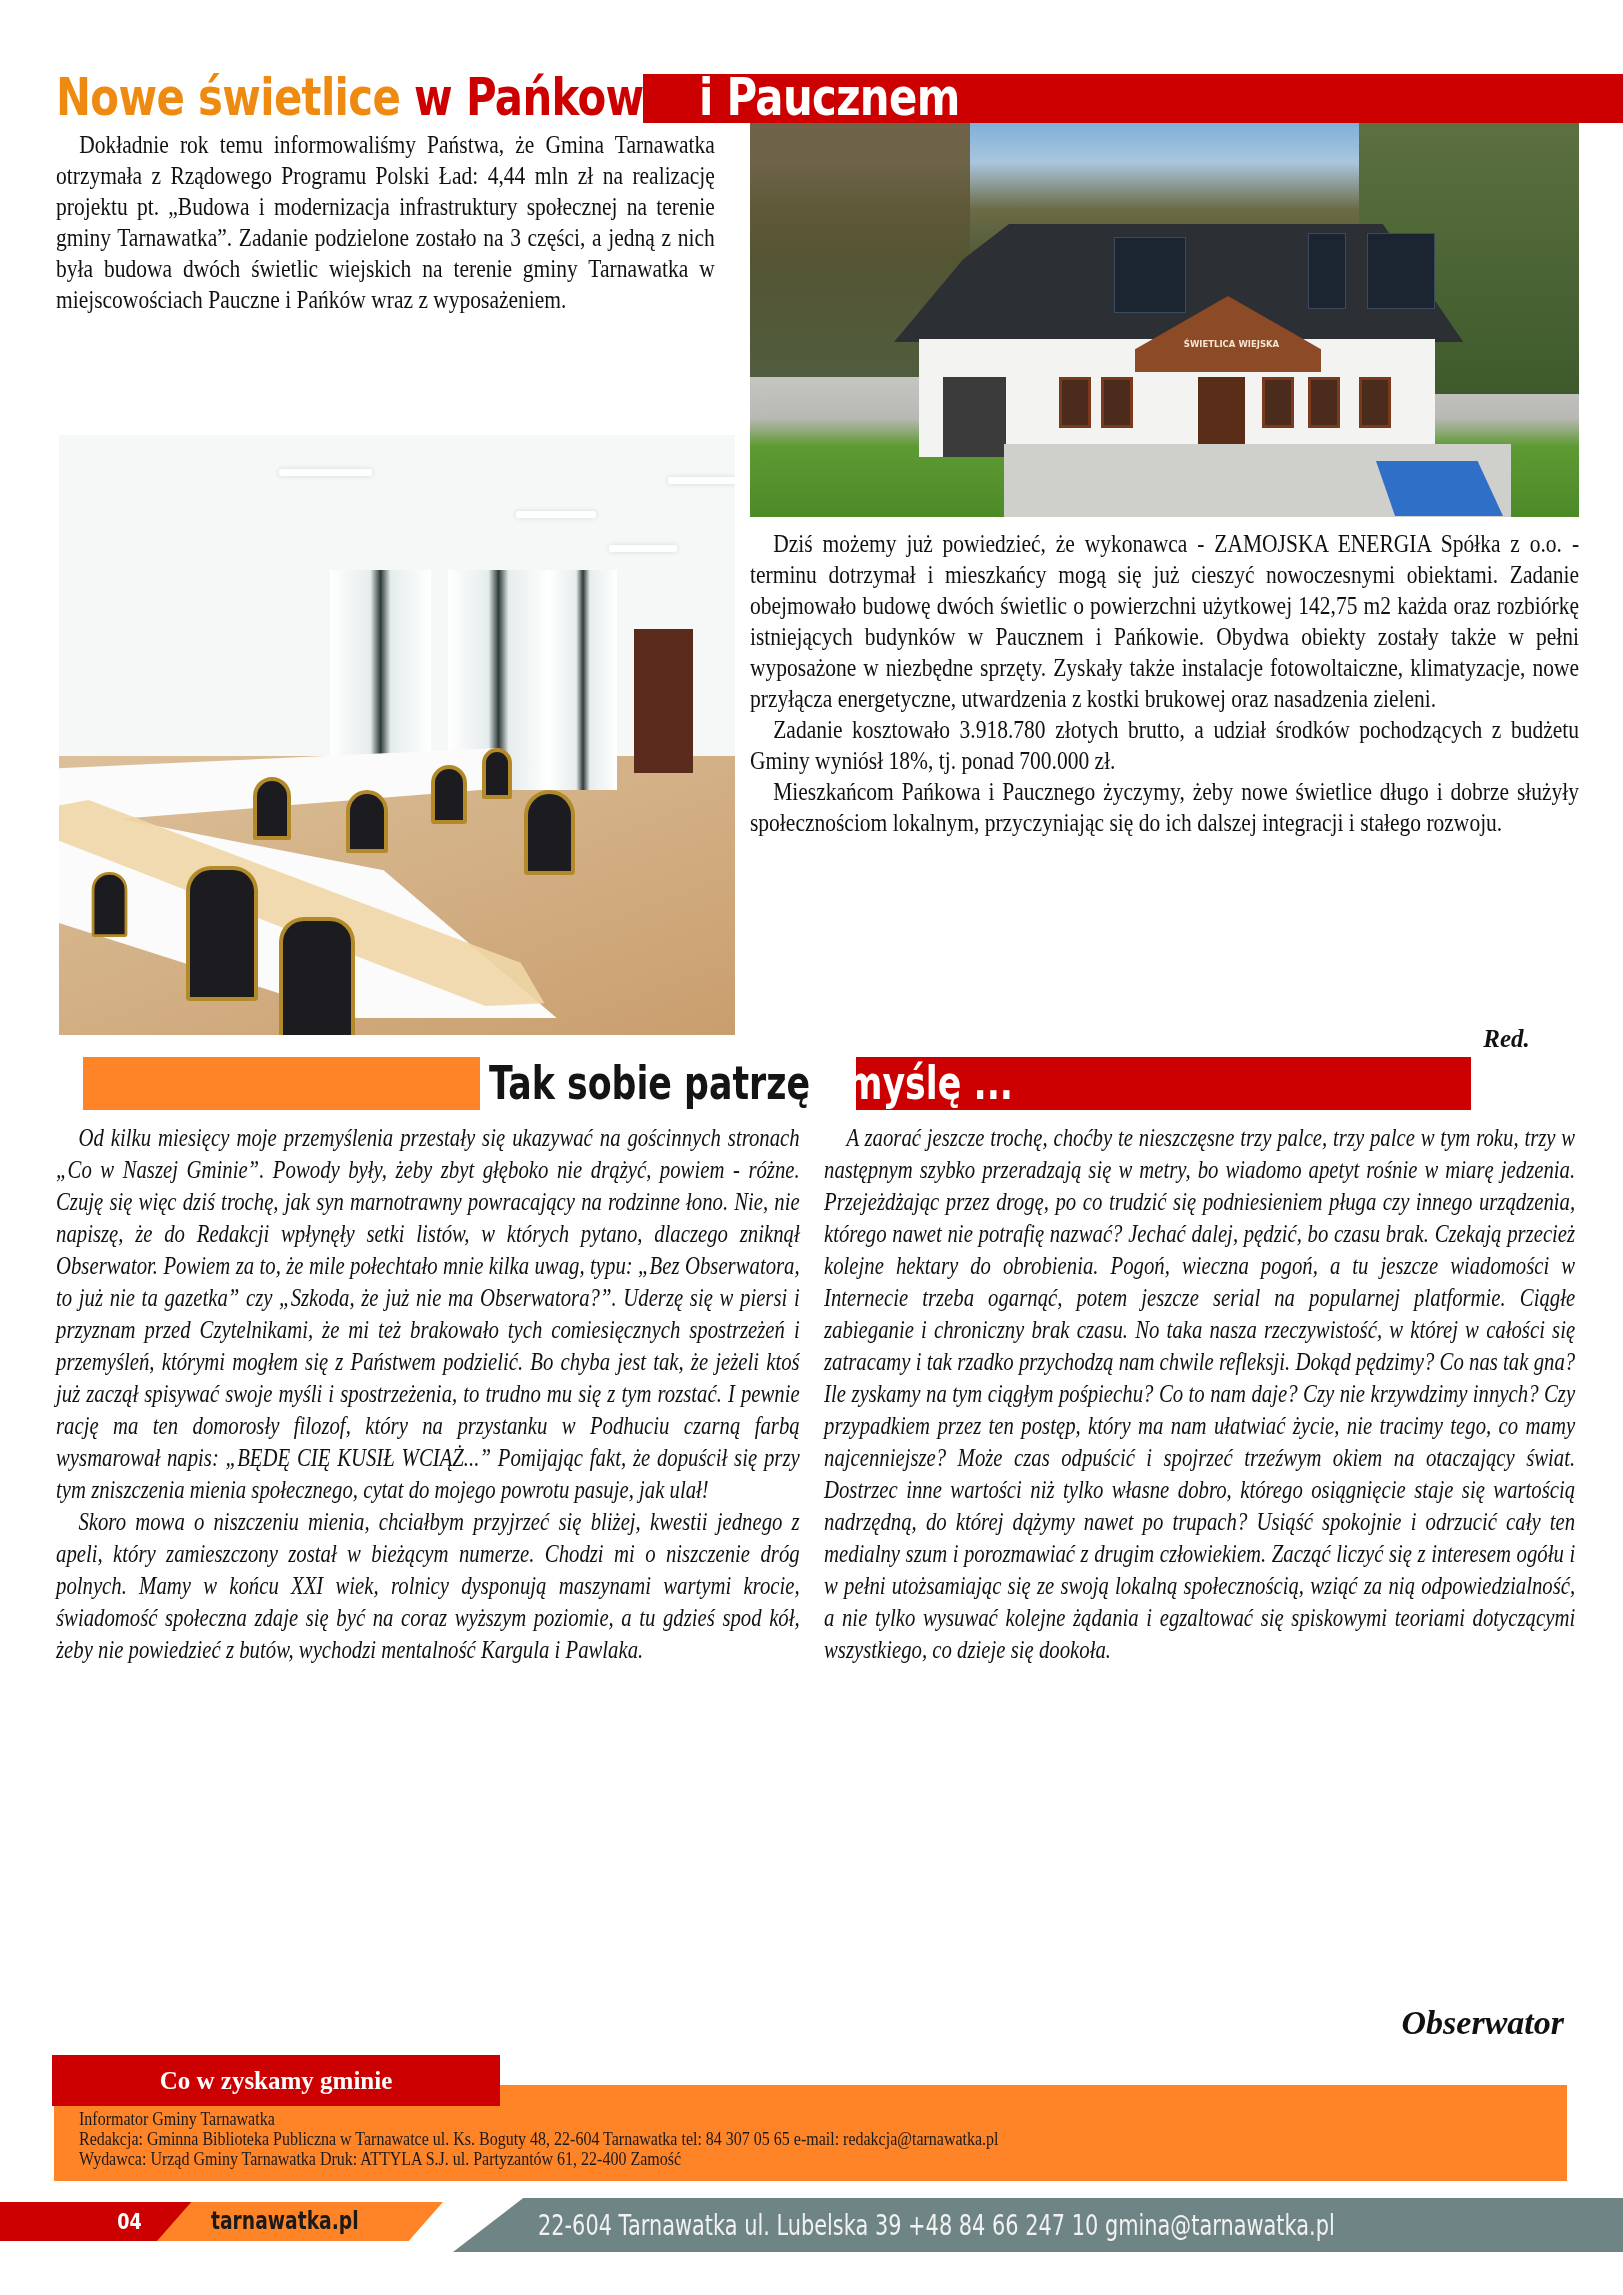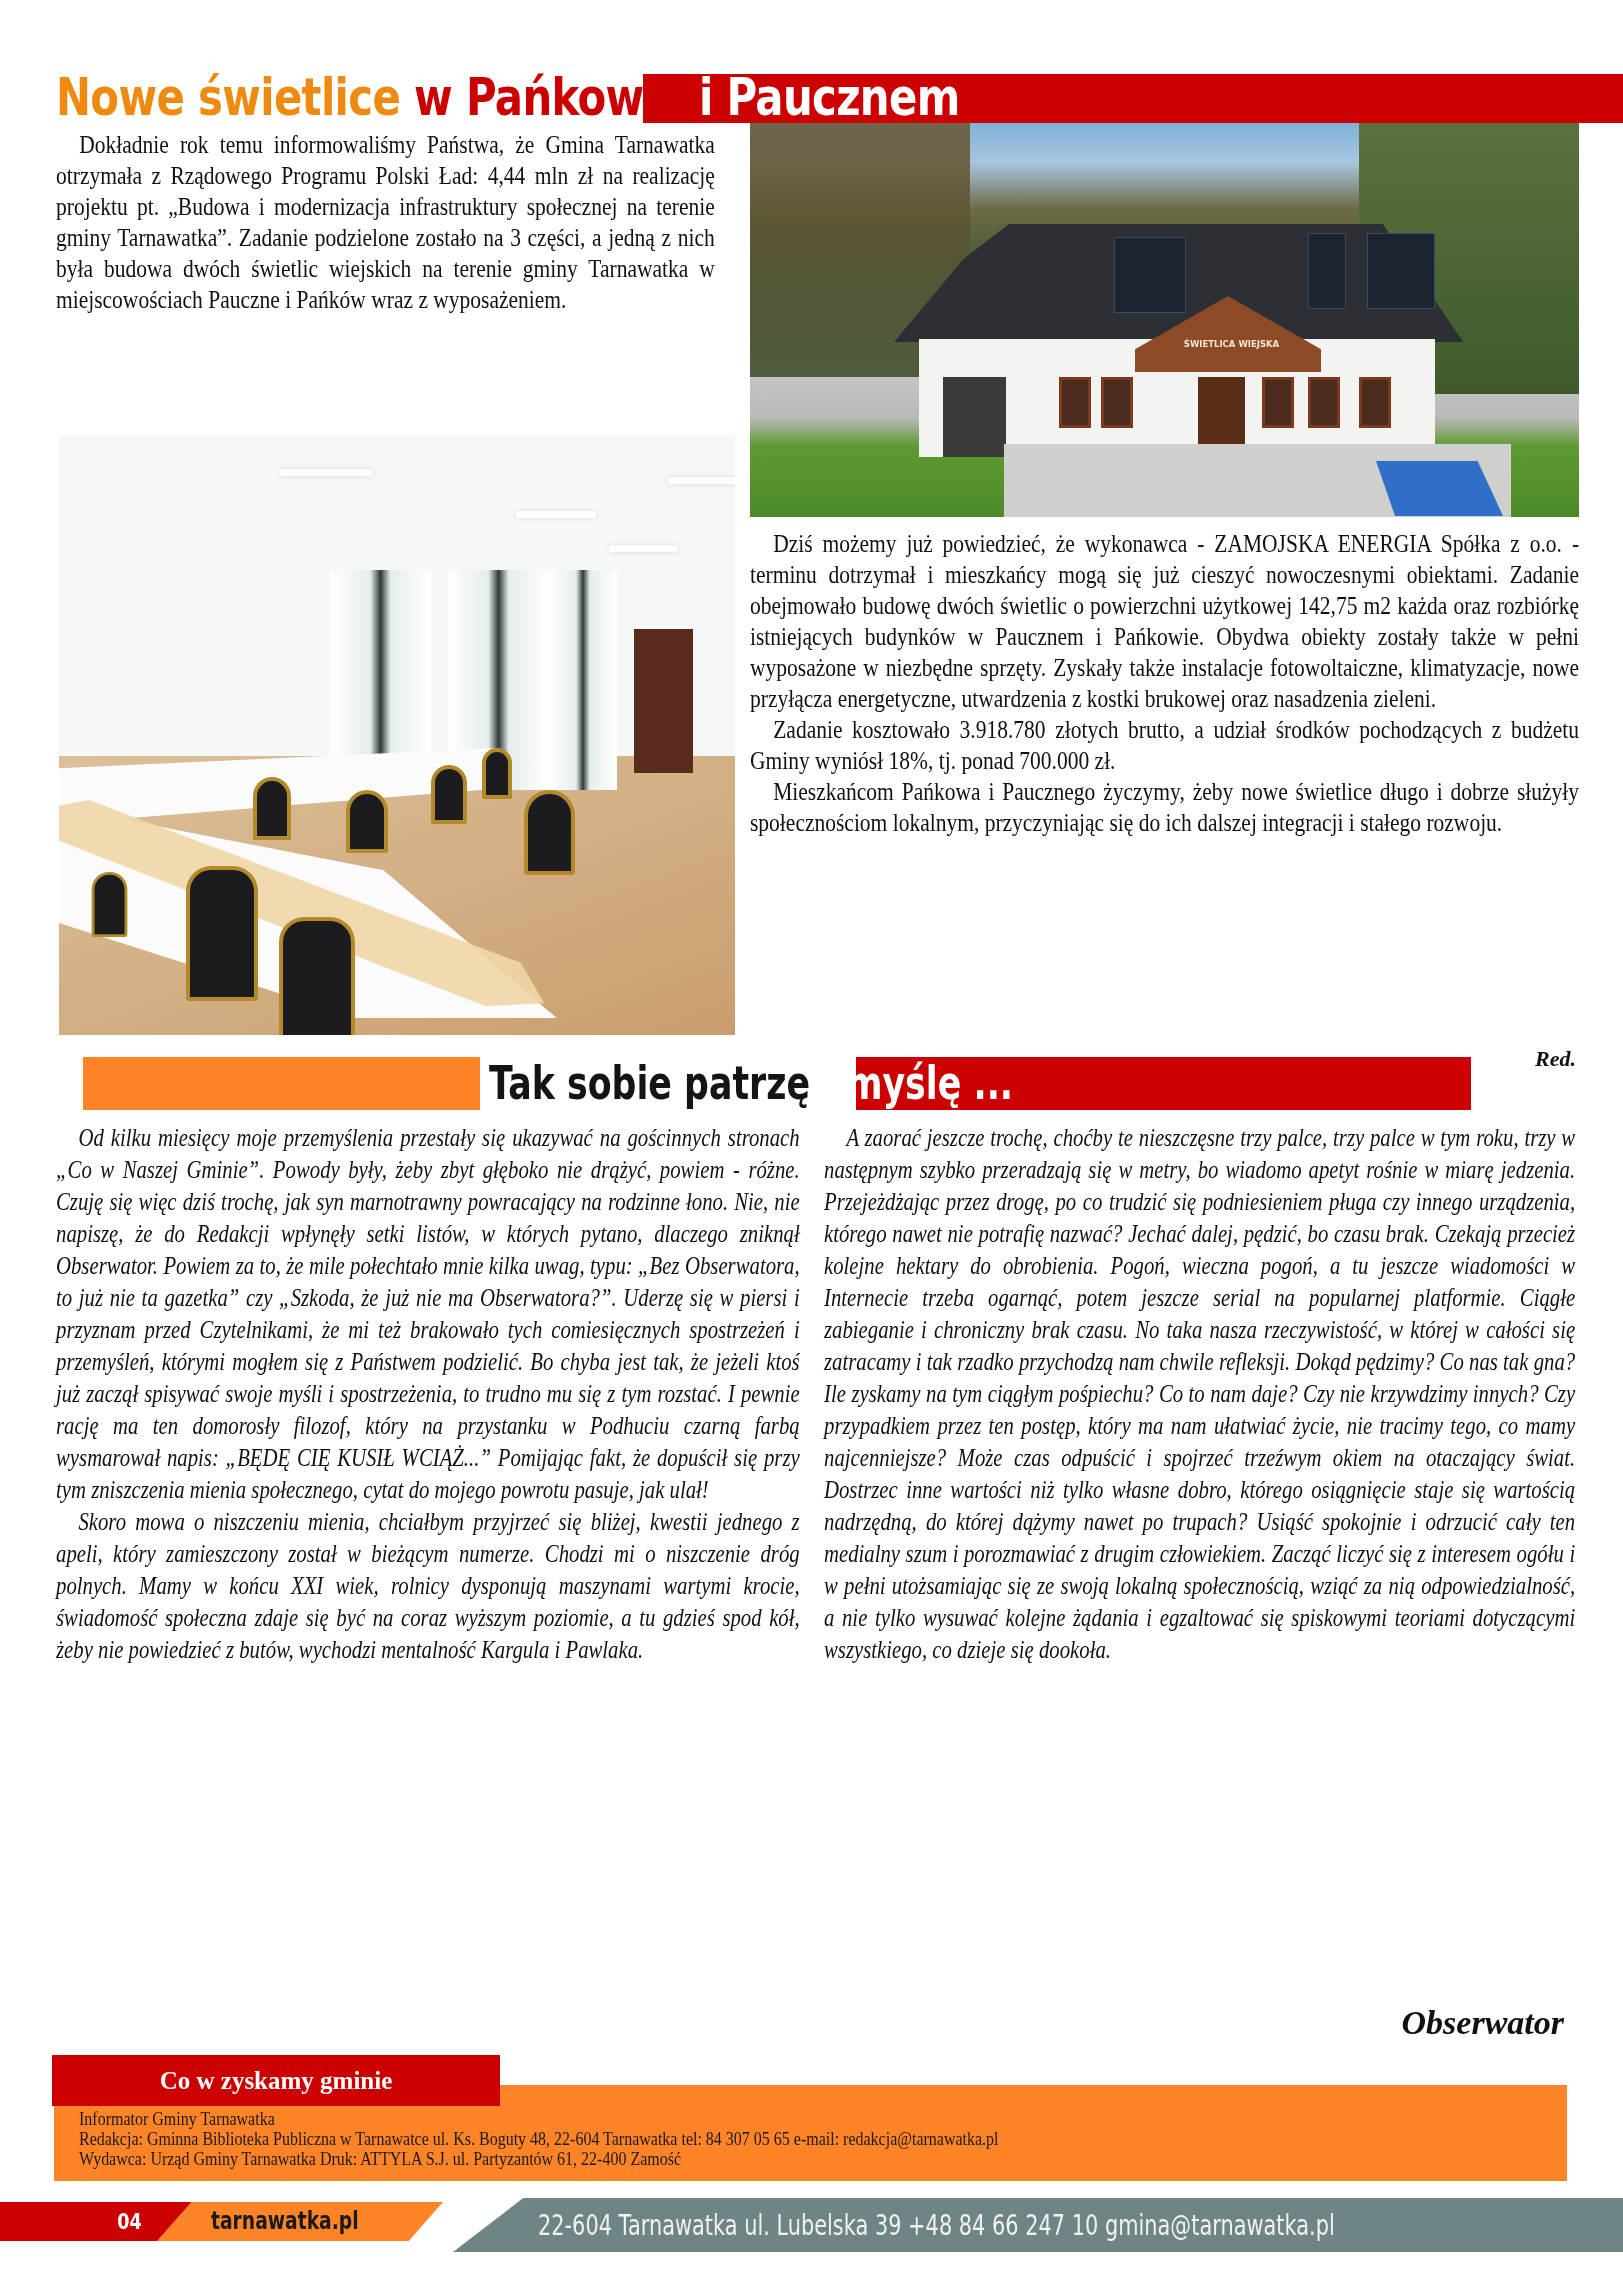--- a/index.html
+++ b/index.html
@@ -56,21 +56,21 @@
 
     
     .col-text {
       font-family: "Liberation Serif", "DejaVu Serif", serif;
       font-size: 25px; line-height: 31px; text-align: justify;
       transform: scaleX(0.86); transform-origin: left top;
     }
     .col-text p { text-indent: 27px; }
     .a1-left { left: 56px; top: 129px; width: 766px; }
     .a1-right { left: 750px; top: 528px; width: 964px; }
-    .sig-red { left: 1437px; top: 1025px; width: 139px; text-align: right; font-family: "Liberation Serif", serif; font-weight: bold; font-style: italic; font-size: 22px; margin-top: 21px; }
+    .sig-red { left: 1437px; top: 1025px; width: 139px; text-align: center; font-family: "Liberation Serif", serif; font-weight: bold; font-style: italic; font-size: 25px; }
 
     
     .h2-orange { left: 83px; top: 1057px; width: 397px; height: 53px; background: #ff8327; }
     .h2-red { left: 856px; top: 1057px; width: 615px; height: 53px; background: #cc0000; }
     .h2-text {
       left: 489px; top: 1051px; height: 64px; white-space: nowrap;
       font-family: "DejaVu Sans", sans-serif; font-weight: bold;
       font-size: 47px; line-height: 64px;
       transform: scaleX(0.74); transform-origin: left center;
     }

